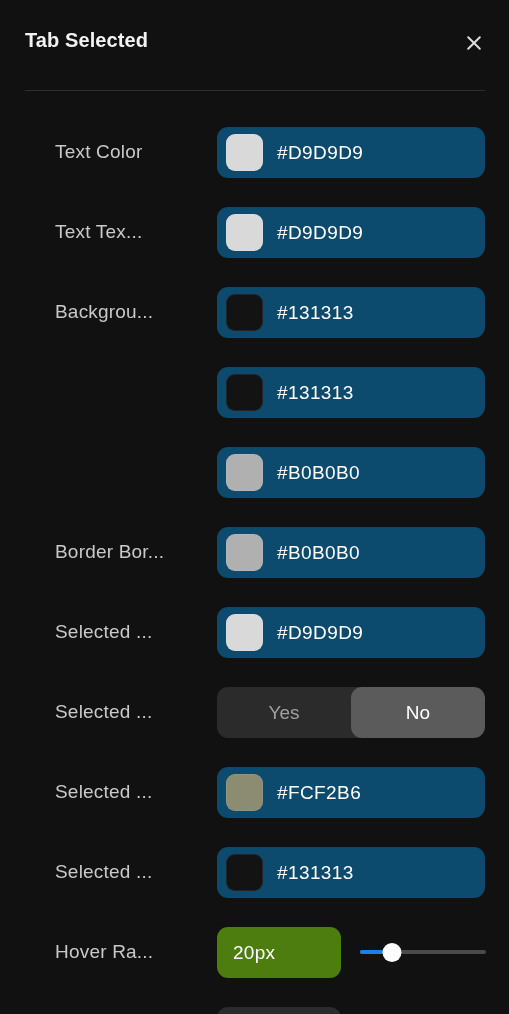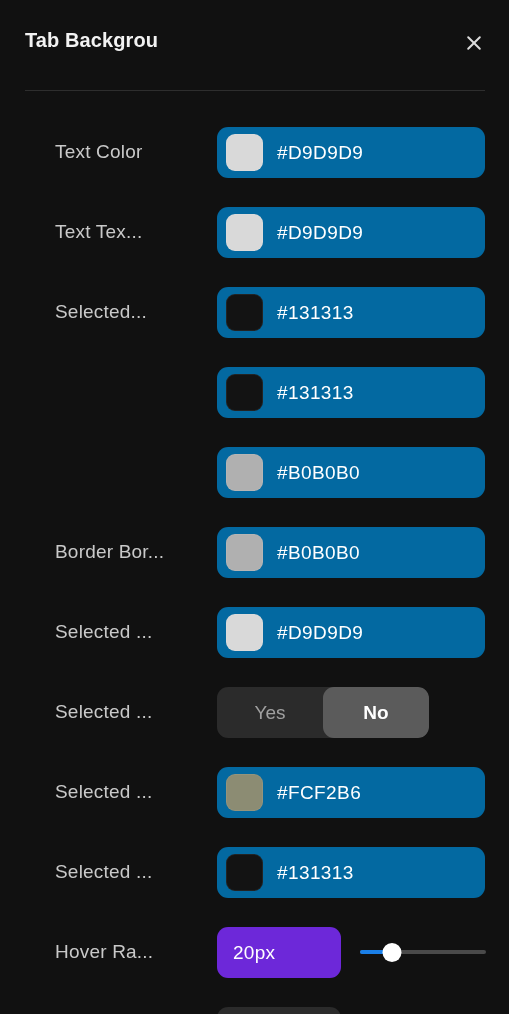--- a/index.html
+++ b/index.html
@@ -86,21 +86,21 @@
     letter-spacing: 0.2px;
   }
 
   
   .color-field {
     position: absolute;
     left: 217px;
     top: 15px;
     width: 268px;
     height: 51px;
-    background: #0369a1;
+    background: #0c4a6e;
     border-radius: 11px;
     display: flex;
     align-items: center;
     cursor: pointer;
     box-sizing: border-box;
   }
   .color-swatch {
     width: 37px;
     height: 37px;
     margin-left: 9px;
@@ -114,21 +114,21 @@
     color: #ffffff;
     letter-spacing: 0.4px;
     white-space: nowrap;
   }
 
   
   .toggle-field {
     position: absolute;
     left: 217px;
     top: 15px;
-    width: 212px;
+    width: 268px;
     height: 51px;
     background: #2b2b2b;
     border-radius: 11px;
     display: flex;
     box-sizing: border-box;
     overflow: hidden;
   }
   .toggle-opt {
     flex: 1 1 50%;
     display: flex;
@@ -136,31 +136,31 @@
     justify-content: center;
     font-size: 19px;
     color: #a0a0a0;
     cursor: pointer;
     border-radius: 11px;
     margin: 0;
   }
   .toggle-opt.selected {
     background: #5b5b5b;
     color: #ffffff;
-    font-weight: bold;
+    font-weight: normal;
   }
 
   
   .num-field {
     position: absolute;
     left: 217px;
     top: 15px;
     width: 124px;
     height: 51px;
-    background: #6d28d9;
+    background: #4d7c0f;
     border-radius: 11px;
     display: flex;
     align-items: center;
     box-sizing: border-box;
     cursor: text;
   }
   .num-value {
     margin-left: 16px;
     font-size: 19px;
     color: #ffffff;
@@ -212,21 +212,21 @@
     border-radius: 11px;
     box-sizing: border-box;
   }
 </style>
 </head>
 <body>
 
 <div id="panel">
 
   <div class="panel-header">
-    <div class="panel-title">Tab Backgrou</div>
+    <div class="panel-title">Tab Selected</div>
     <div class="close-btn">
       <span>
         <svg width="18" height="18" viewBox="0 0 18 18" aria-hidden="true">
           <path d="M3.2 3.2 L14.8 14.8 M14.8 3.2 L3.2 14.8" stroke="#dcdcdc" stroke-width="2" stroke-linecap="round" fill="none"></path>
         </svg>
       </span>
     </div>
     <div class="header-divider"></div>
   </div>
 
@@ -239,21 +239,21 @@
         </div>
       </div>
       <div class="prop-row">
         <div class="prop-label">Text Tex...</div>
         <div class="color-field">
           <div class="color-swatch" style="background: rgb(217, 217, 217);"></div>
           <div class="color-hex">#D9D9D9</div>
         </div>
       </div>
       <div class="prop-row">
-        <div class="prop-label">Selected...</div>
+        <div class="prop-label">Backgrou...</div>
         <div class="color-field">
           <div class="color-swatch" style="background: rgb(19, 19, 19);"></div>
           <div class="color-hex">#131313</div>
         </div>
       </div>
       <div class="prop-row">
         <div class="color-field">
           <div class="color-swatch" style="background: rgb(19, 19, 19);"></div>
           <div class="color-hex">#131313</div>
         </div>

